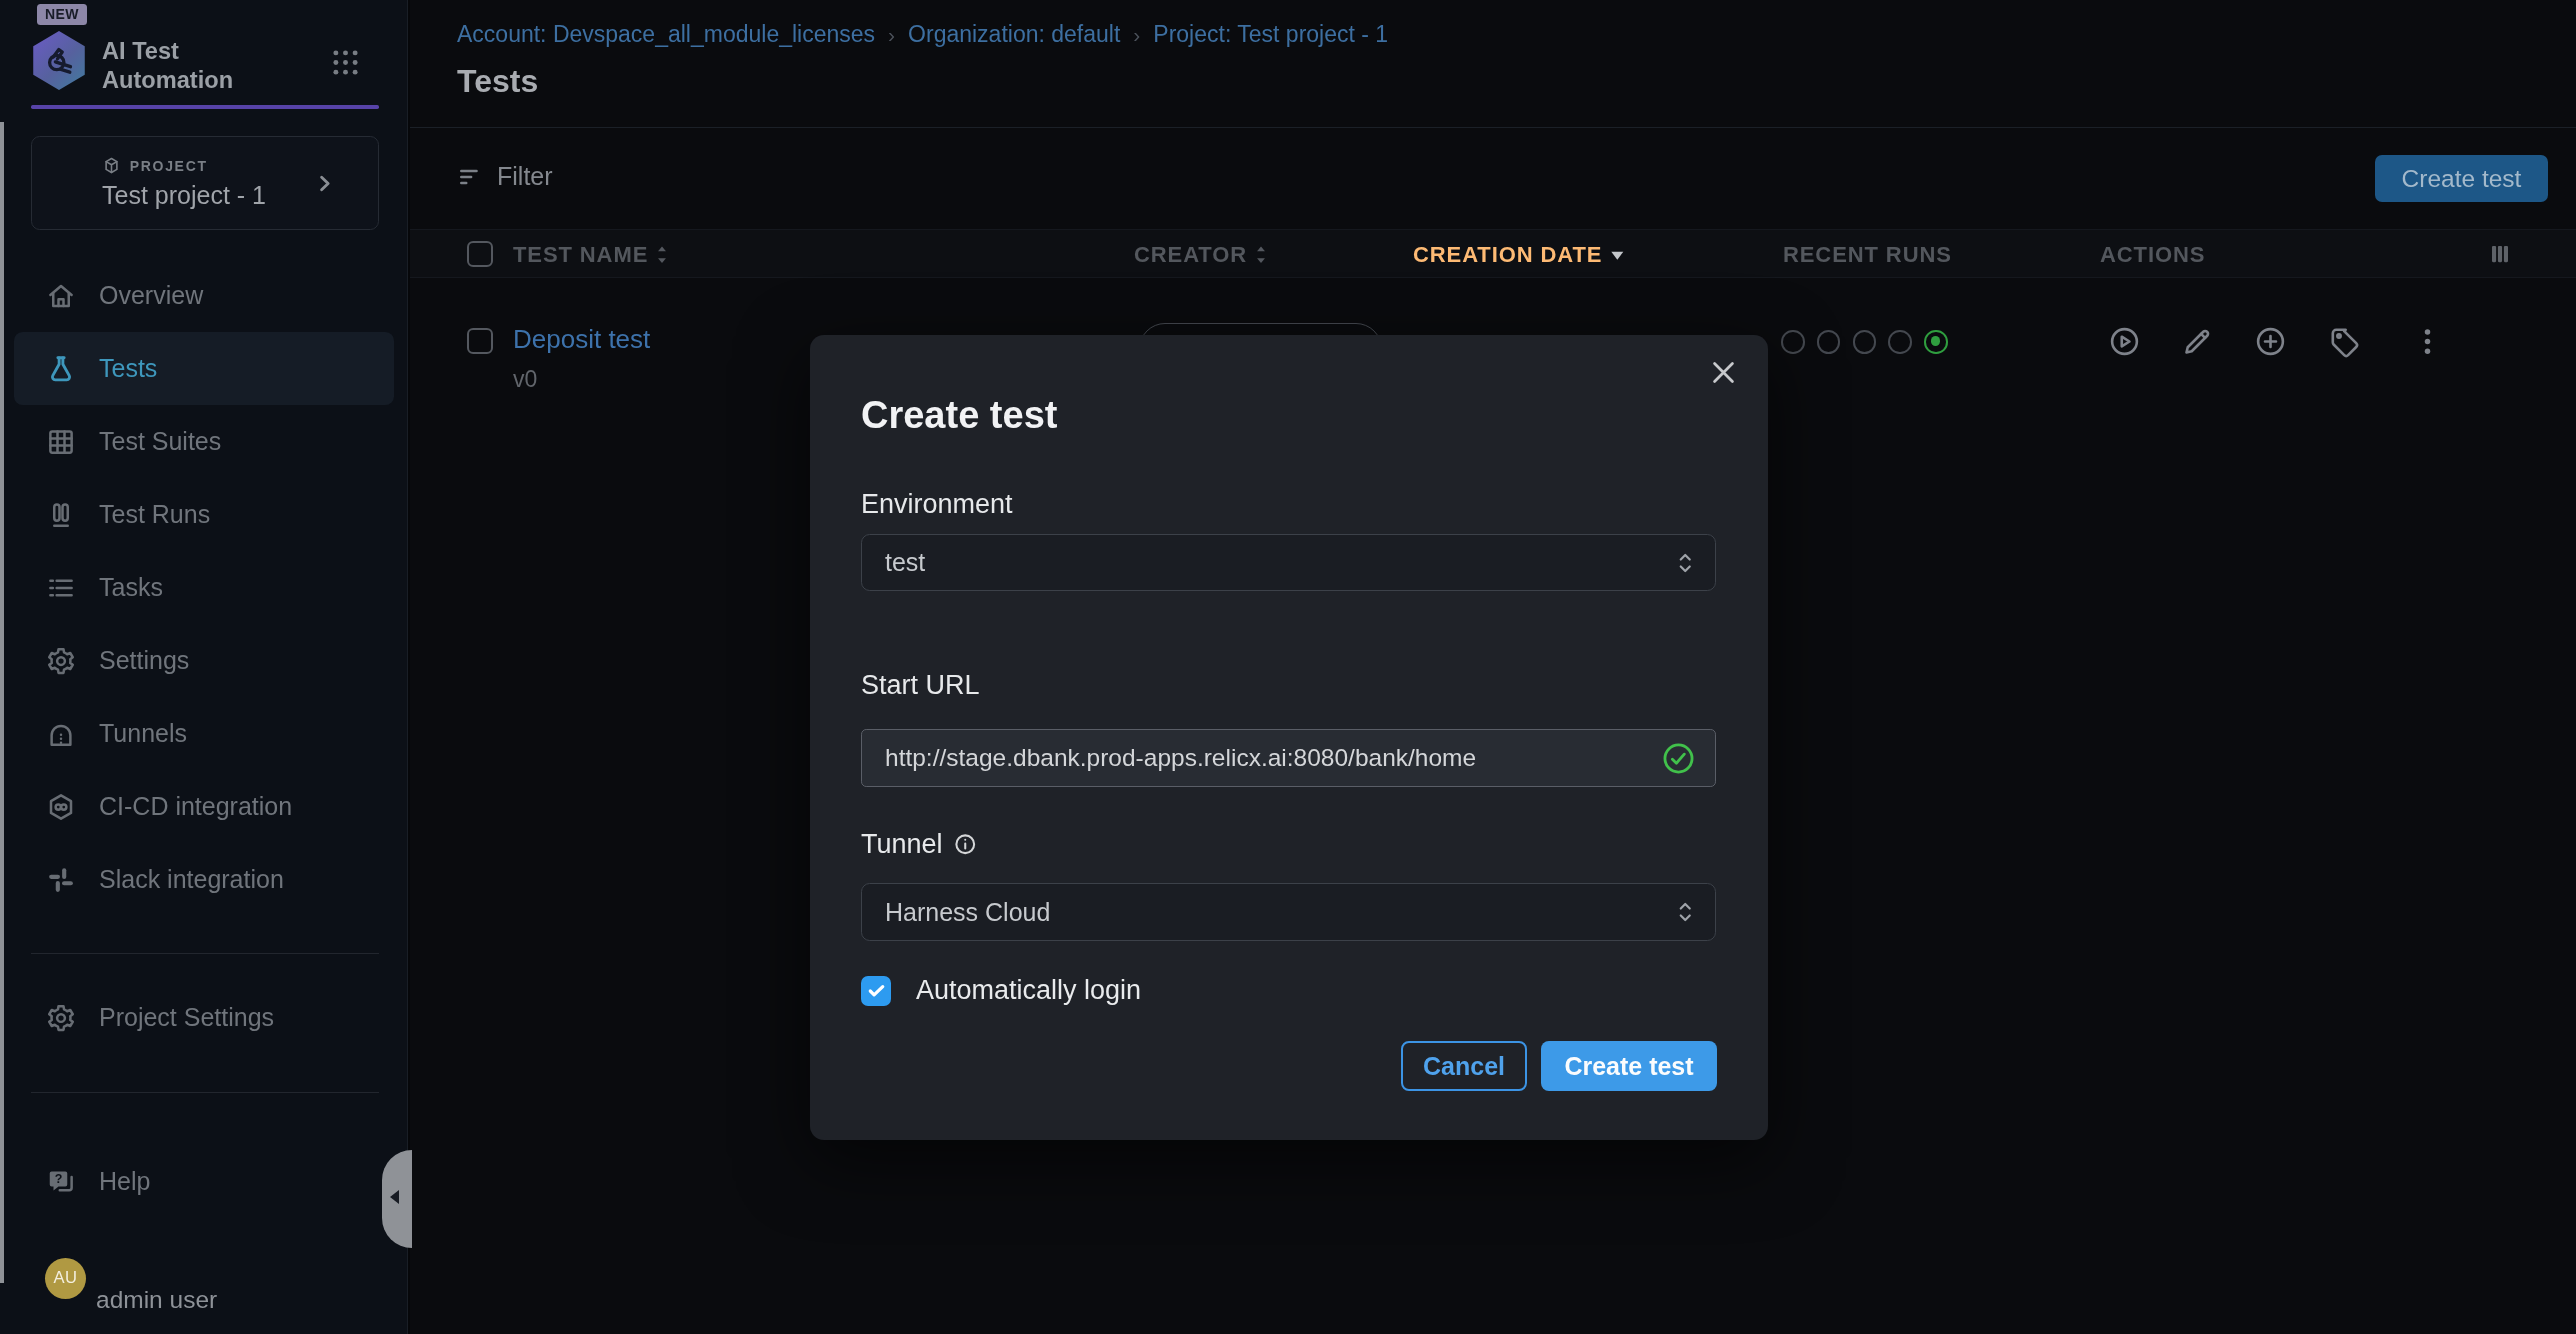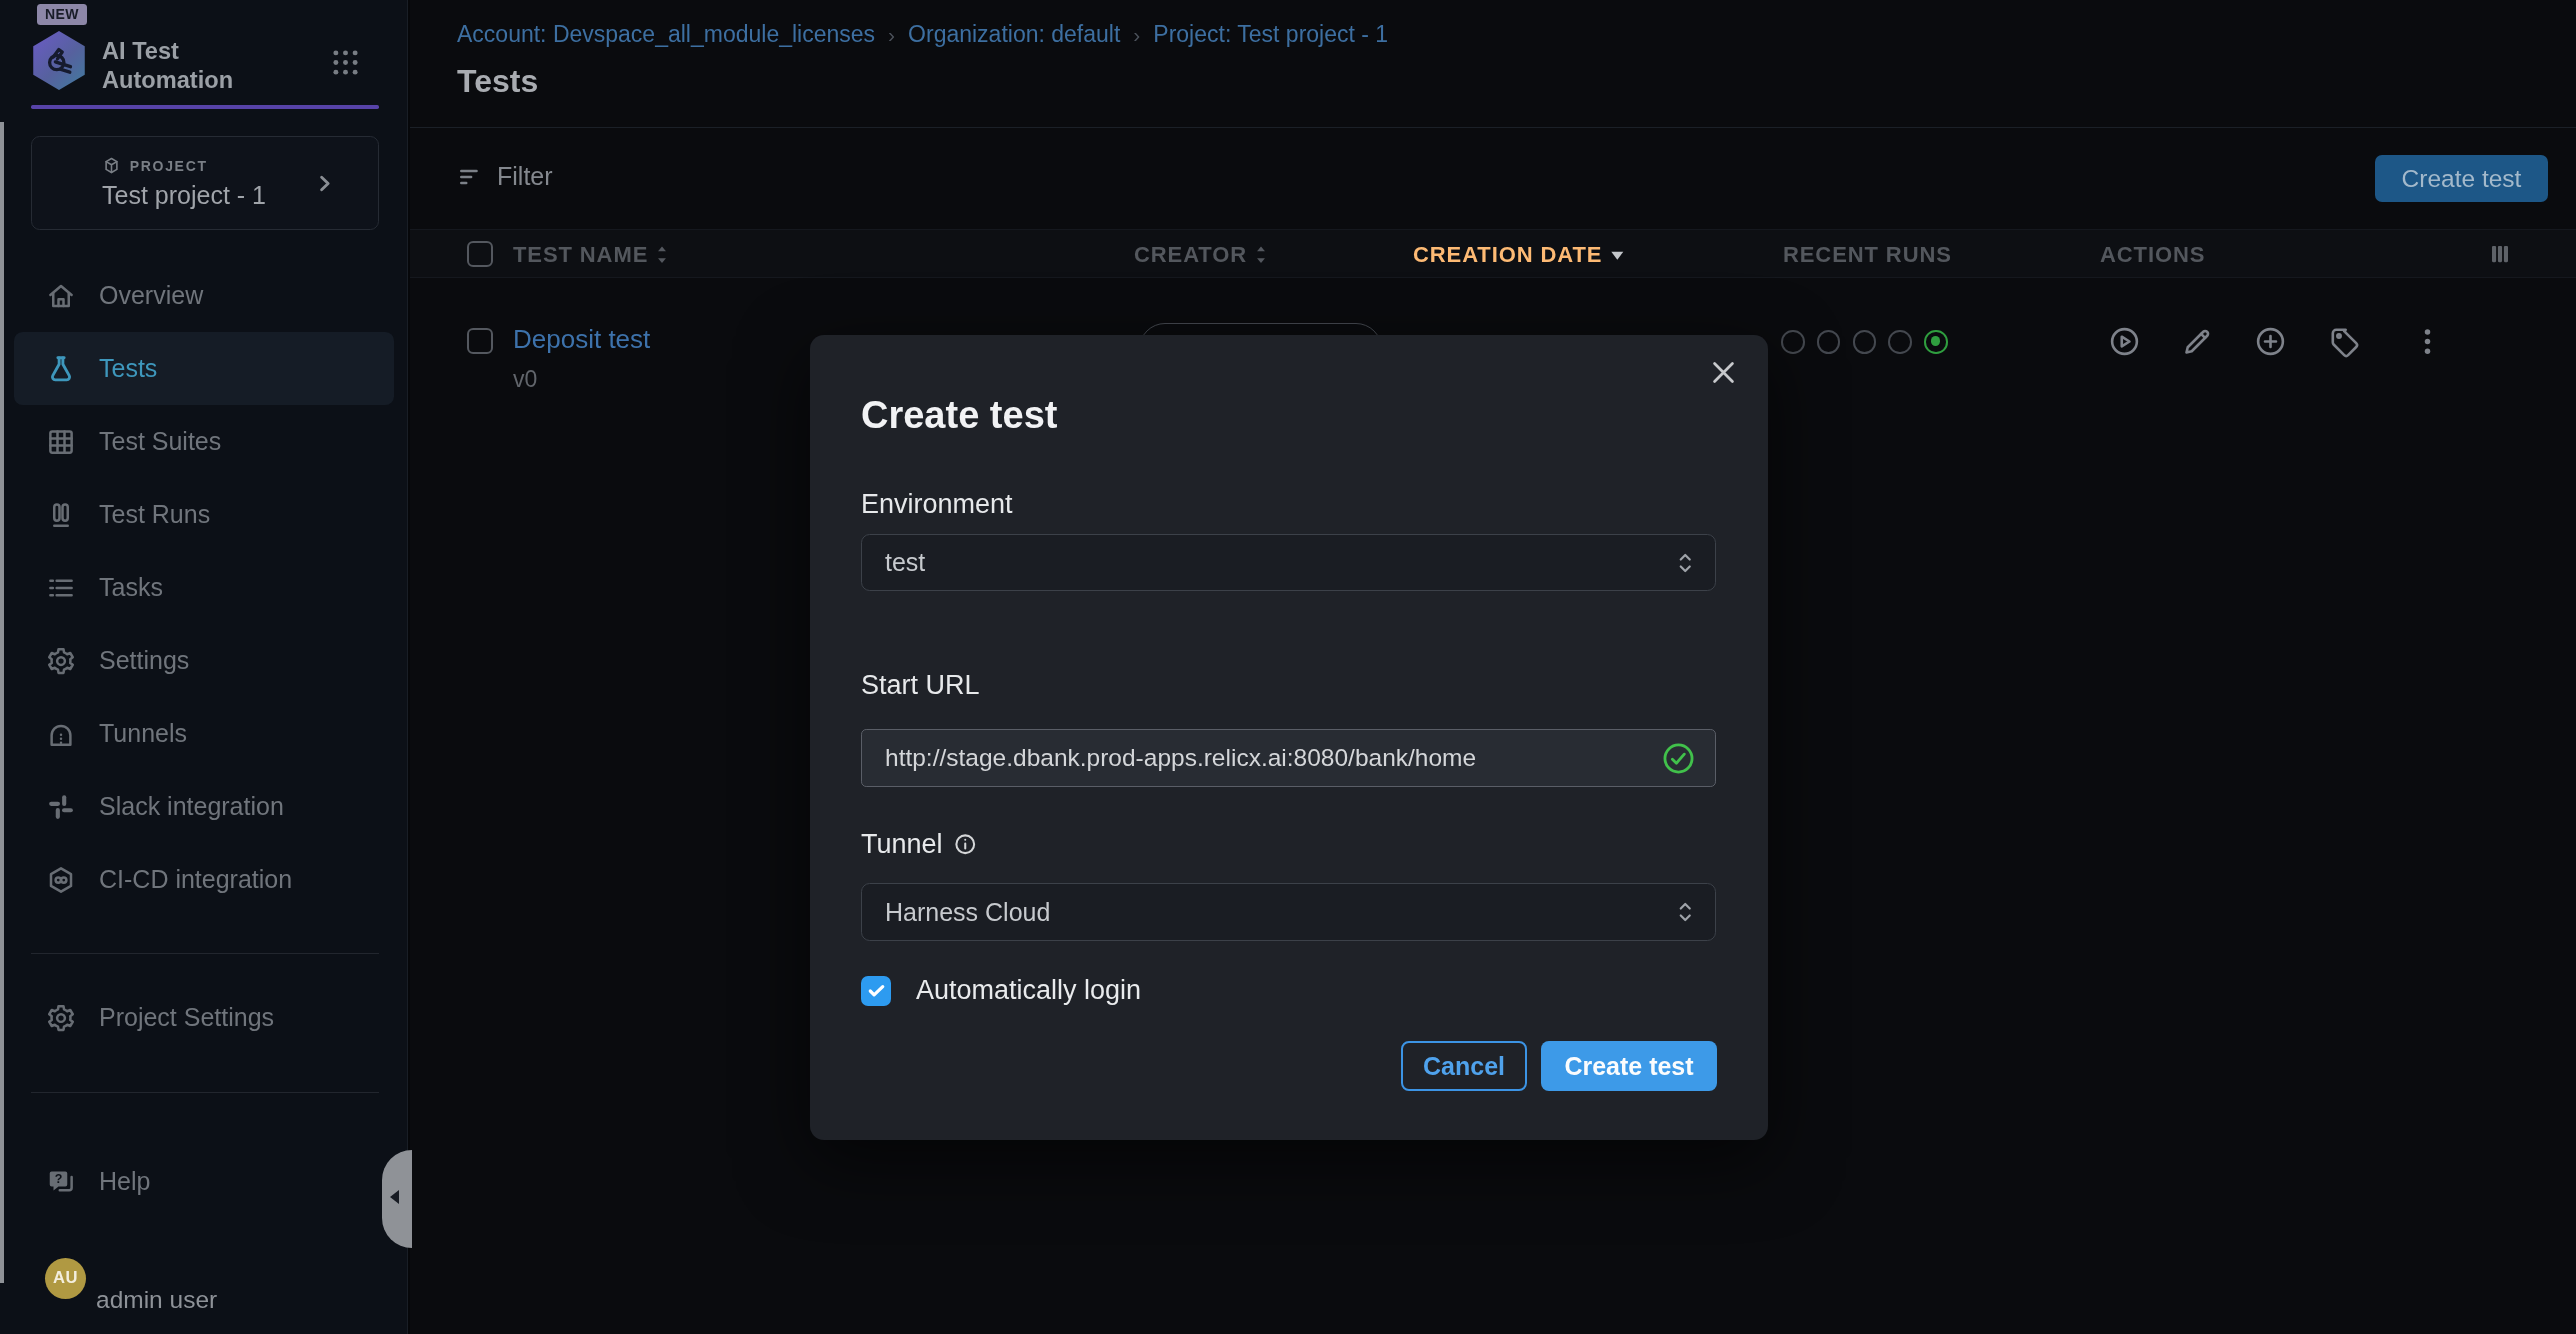--- a/index.html
+++ b/index.html
@@ -37,21 +37,21 @@
   .nav-item { height:73px; margin:0 14px; border-radius:8.7px; display:flex; align-items:center;
               gap:23px; padding-left:32px; font-size:25px; color:#70757C; cursor:pointer; }
   .nav-item .nicon { color:#686D74; }
   .nav-item.active { background:#151C26; color:#3E97BC; }
   .nav-item.active .nicon { color:#3E97BC; }
   .nav-div { position:absolute; left:31px; width:348px; border-top:1.7px solid #22262E; }
   .nav-abs { position:absolute; left:0; width:408px; }
 
   #user-row { position:absolute; left:0; top:1257px; width:408px; height:44px; }
   #avatar { position:absolute; left:45px; top:0.9px; width:41px; height:41px; border-radius:50%;
-            background:#B09942; color:#F3EEDE; font-size:16.6px; font-weight:700;
+            background:#B09942; color:#F3EEDE; font-size:16.6px; font-weight:400;
             display:flex; align-items:center; justify-content:center; letter-spacing:0.4px; }
   #user-name { position:absolute; left:96px; top:8.7px; font-size:24.5px; color:#8E9298;margin-top:20px; }
 
   #collapse-tab { position:absolute; left:382px; top:1150px; width:30px; height:98px;
                   background:#8F9297; border-radius:52px 0 0 52px; z-index:40; }
   #collapse-tab .tri { position:absolute; left:7.9px; top:40px; width:0; height:0;
                        border-top:7.9px solid transparent; border-bottom:7.9px solid transparent;
                        border-right:9.6px solid #171B23; }
 
   
@@ -231,38 +231,38 @@
       <span class="nicon">
         <svg width="30" height="30" viewBox="0 0 24 24" class="ic">
             <path d="M4.5 20.5v-7.5a7.5 7.5 0 0115 0v7.5z"></path>
             <path d="M12 12.5v.01M12 15.7v.01M12 18.9v.01"></path>
           </svg>
       </span>
         <span>Tunnels</span>
     </div>
     <div class="nav-item">
       <span class="nicon">
+        <svg width="30" height="30" viewBox="0 0 24 24" class="ic">
+            <path d="M12 2.7l8 4.6v9.4l-8 4.6-8-4.6V7.3z"></path>
+            <circle cx="9.8" cy="12" r="2.1"></circle>
+            <circle cx="14.2" cy="12" r="2.1"></circle>
+          </svg>
+      </span>
+        <span>CI-CD integration</span>
+    </div>
+    <div class="nav-item">
+      <span class="nicon">
         <svg width="30" height="30" viewBox="0 0 24 24" fill="currentColor">
           <rect x="12.9" y="2.5" width="3.3" height="8.7" rx="1.65"></rect>
             <rect x="12.8" y="12.9" width="8.7" height="3.3" rx="1.65"></rect>
           <rect x="7.8" y="12.8" width="3.3" height="8.7" rx="1.65"></rect>
             <rect x="2.5" y="7.8" width="8.7" height="3.3" rx="1.65"></rect>
         </svg>
       </span>
         <span>Slack integration</span>
-    </div>
-    <div class="nav-item">
-      <span class="nicon">
-        <svg width="30" height="30" viewBox="0 0 24 24" class="ic">
-            <path d="M12 2.7l8 4.6v9.4l-8 4.6-8-4.6V7.3z"></path>
-            <circle cx="9.8" cy="12" r="2.1"></circle>
-            <circle cx="14.2" cy="12" r="2.1"></circle>
-          </svg>
-      </span>
-        <span>CI-CD integration</span>
     </div>
   </div>
 
   <div class="nav-div" style="top:953px;"></div>
 
   <div class="nav-abs" style="top:981px;">
     <div class="nav-item">
       <span class="nicon">
         <svg width="30" height="30" viewBox="0 0 24 24" class="ic">
             <path d="M19.4 13.5a7.6 7.6 0 000-3l2-1.5-2-3.4-2.4 1a7.6 7.6 0 00-2.6-1.5L14 2.5h-4l-.4 2.6a7.6 7.6 0 00-2.6 1.5l-2.4-1-2 3.4 2 1.5a7.6 7.6 0 000 3l-2 1.5 2 3.4 2.4-1a7.6 7.6 0 002.6 1.5l.4 2.6h4l.4-2.6a7.6 7.6 0 002.6-1.5l2.4 1 2-3.4z"></path>

